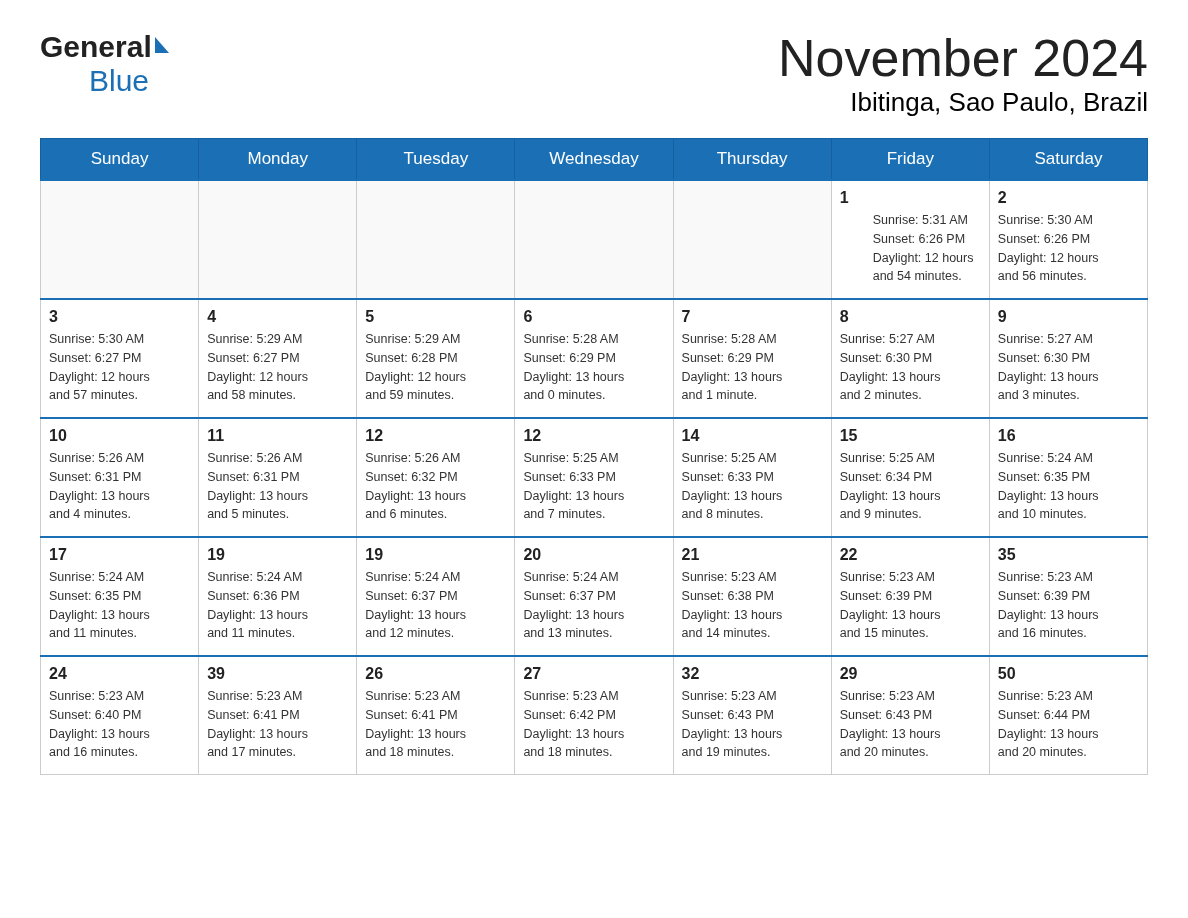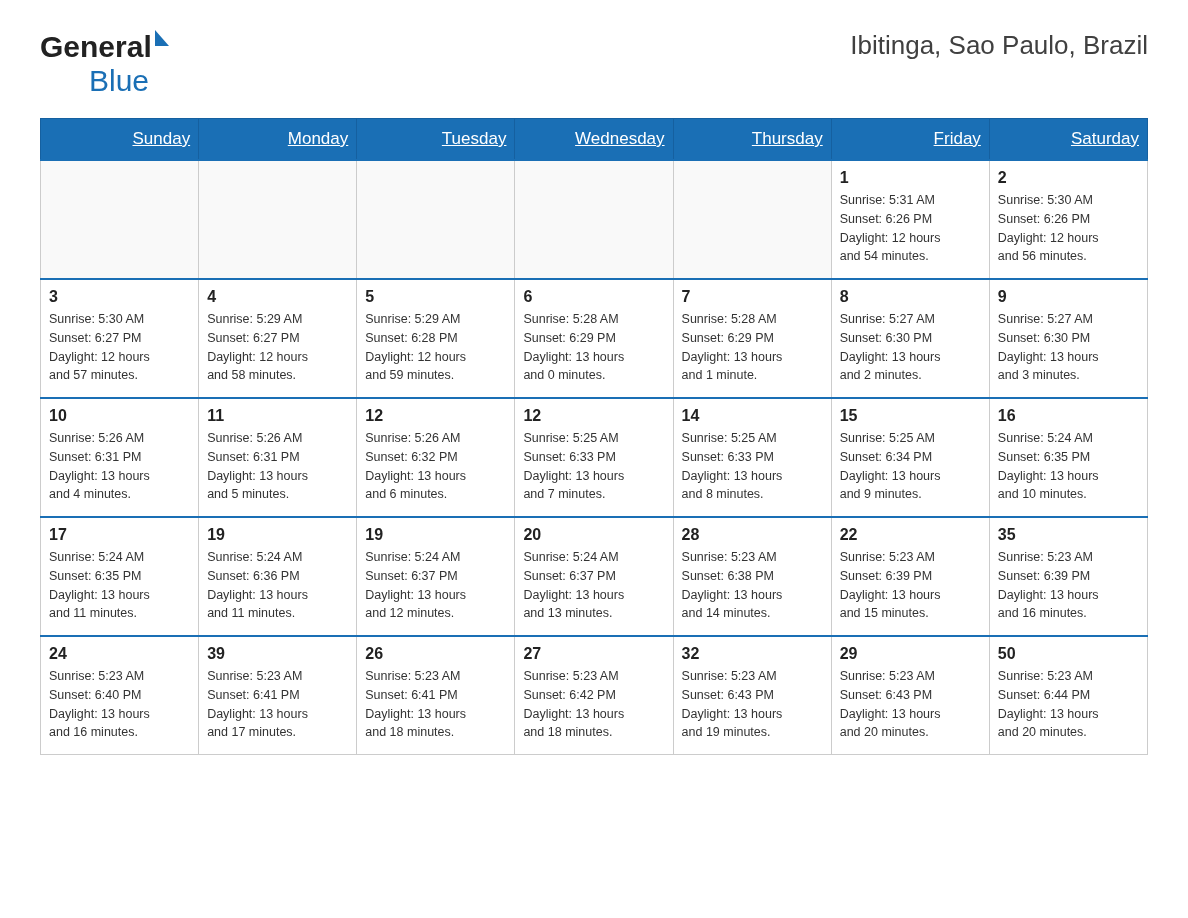--- a/index.html
+++ b/index.html
@@ -20,36 +20,35 @@
     }
     .title-block h1 {
       font-size: 52px;
       font-weight: normal;
       color: #222;
       line-height: 1.1;
     }
     .title-block h2 {
       font-size: 26px;
       font-weight: normal;
-      color: #404040;
+      color: #000000;
     }
     .calendar {
       width: 100%;
       border-collapse: collapse;
       border: 1px solid #aaa;
     }
     .calendar thead tr th {
       background-color: #1a6fb5;
       color: #ffffff;
       font-size: 17px;
       font-weight: normal;
       padding: 10px 8px;
-      text-align: right;
+      text-align: center;
       border: 1px solid #1560a0;
-      text-decoration: underline;
     }
     .calendar tbody tr {
       border-top: 2px solid #1a6fb5;
     }
     .calendar tbody tr td {
       vertical-align: top;
       padding: 8px 8px 12px 8px;
       border: 1px solid #ccc;
       font-size: 13px;
       color: #333;
@@ -70,20 +69,21 @@
     }
     .empty-cell {
       background: #f9f9f9;
     }
     .logo-wrapper {
       display: flex;
       flex-direction: column;
     }
     .logo-line1 {
       display: flex;
+      align-items: center;
     }
     .logo-general {
       font-size: 30px;
       font-weight: bold;
       color: #222;
     }
     .logo-arrow {
       display: inline-block;
       margin-left: 3px;
       width: 0;
@@ -109,20 +109,21 @@
   <div class="logo-wrapper">
     <div class="logo-line1">
       <span class="logo-general">General</span>
       <span class="logo-arrow"></span>
     </div>
     <div>
       <span class="logo-blue-text">Blue</span>
     </div>
   </div>
   <div class="title-block">
+    <h1>November 2024</h1>
     <h2>Ibitinga, Sao Paulo, Brazil</h2>
   </div>
 </div>
 
 <table class="calendar">
   <thead>
     <tr>
     <th>Sunday</th>
         <th>Monday</th>
         <th>Tuesday</th>
@@ -134,21 +135,21 @@
   </thead>
   <tbody>
   <tr>
         <td class="empty-cell"></td>
         <td class="empty-cell"></td>
         <td class="empty-cell"></td>
         <td class="empty-cell"></td>
         <td class="empty-cell"></td>
         <td>
           <span class="day-number">1</span>
-          <div class="day-info" style="white-space: pre-line;">Sunrise: 5:31 AM
+          <div class="day-info" style="white-space: pre-line; margin-left: 33px;">Sunrise: 5:31 AM
 Sunset: 6:26 PM
 Daylight: 12 hours
 and 54 minutes.</div>
         </td>
         <td>
           <span class="day-number">2</span>
           <div class="day-info" style="white-space: pre-line;">Sunrise: 5:30 AM
 Sunset: 6:26 PM
 Daylight: 12 hours
 and 56 minutes.</div>
@@ -279,21 +280,21 @@
 and 12 minutes.</div>
         </td>
         <td>
           <span class="day-number">20</span>
           <div class="day-info" style="white-space: pre-line;">Sunrise: 5:24 AM
 Sunset: 6:37 PM
 Daylight: 13 hours
 and 13 minutes.</div>
         </td>
         <td>
-          <span class="day-number">28</span>
+          <span class="day-number">21</span>
           <div class="day-info" style="white-space: pre-line;">Sunrise: 5:23 AM
 Sunset: 6:38 PM
 Daylight: 13 hours
 and 14 minutes.</div>
         </td>
         <td>
           <span class="day-number">22</span>
           <div class="day-info" style="white-space: pre-line;">Sunrise: 5:23 AM
 Sunset: 6:39 PM
 Daylight: 13 hours

